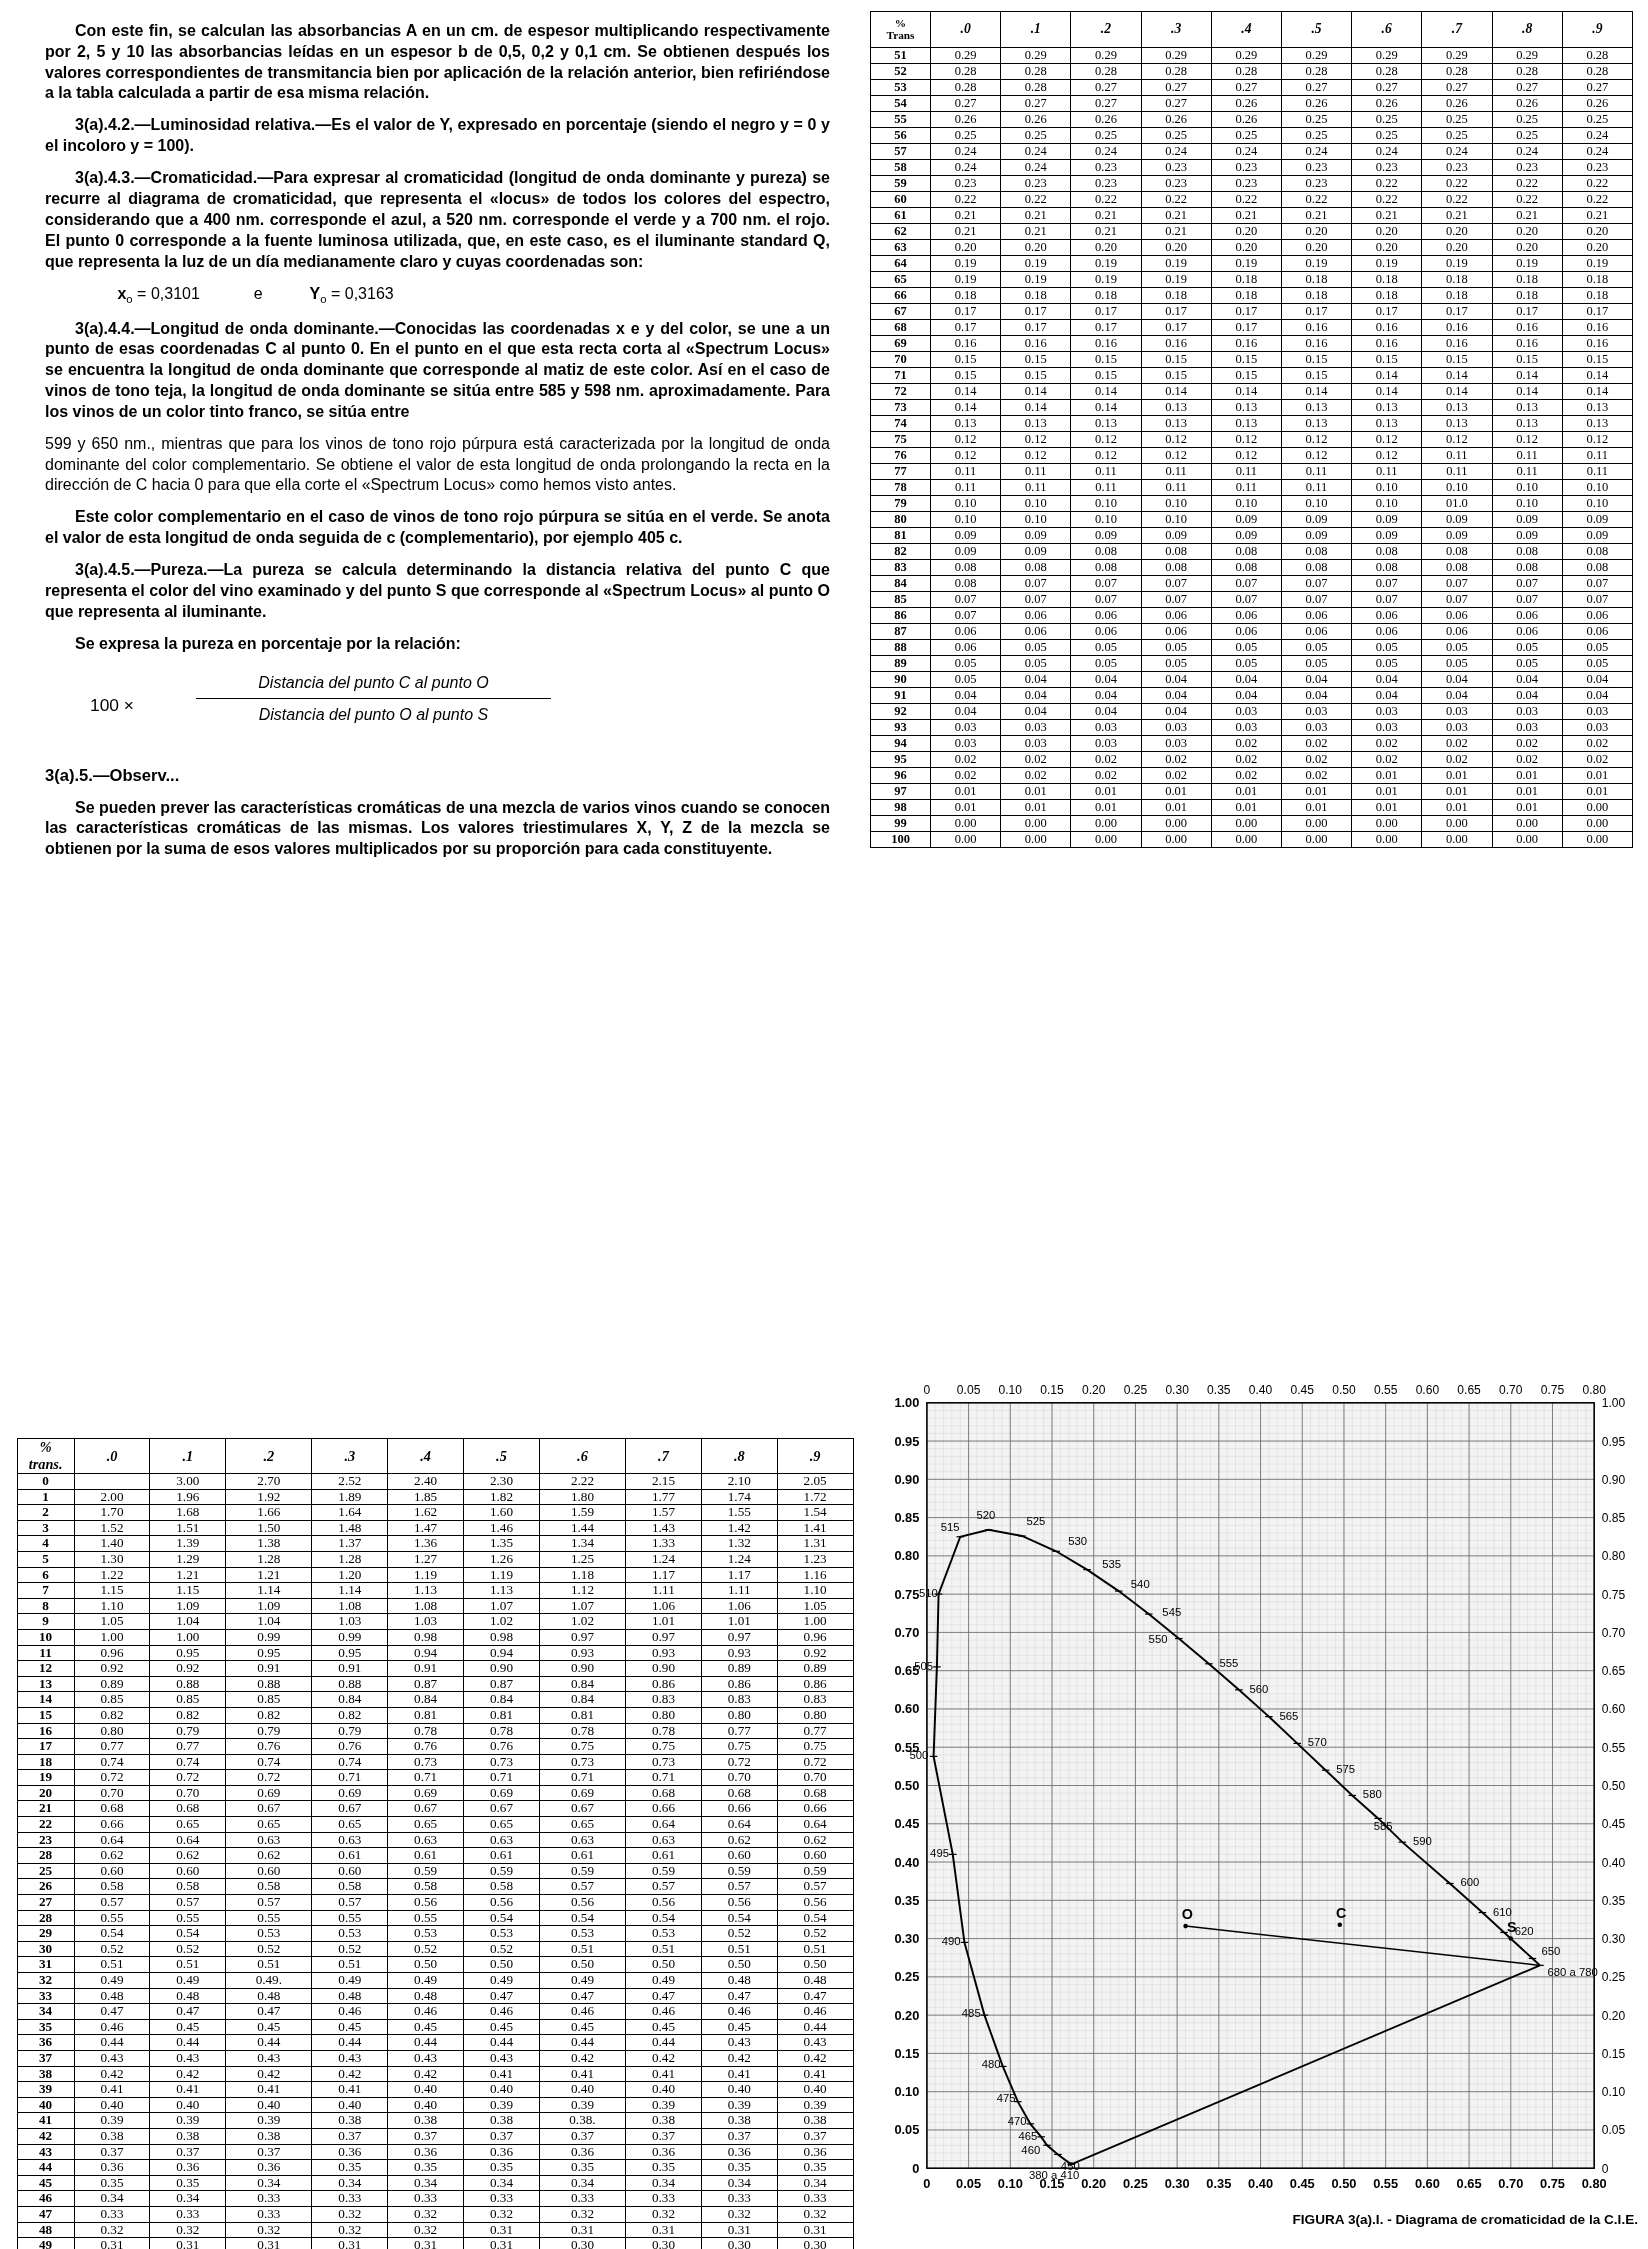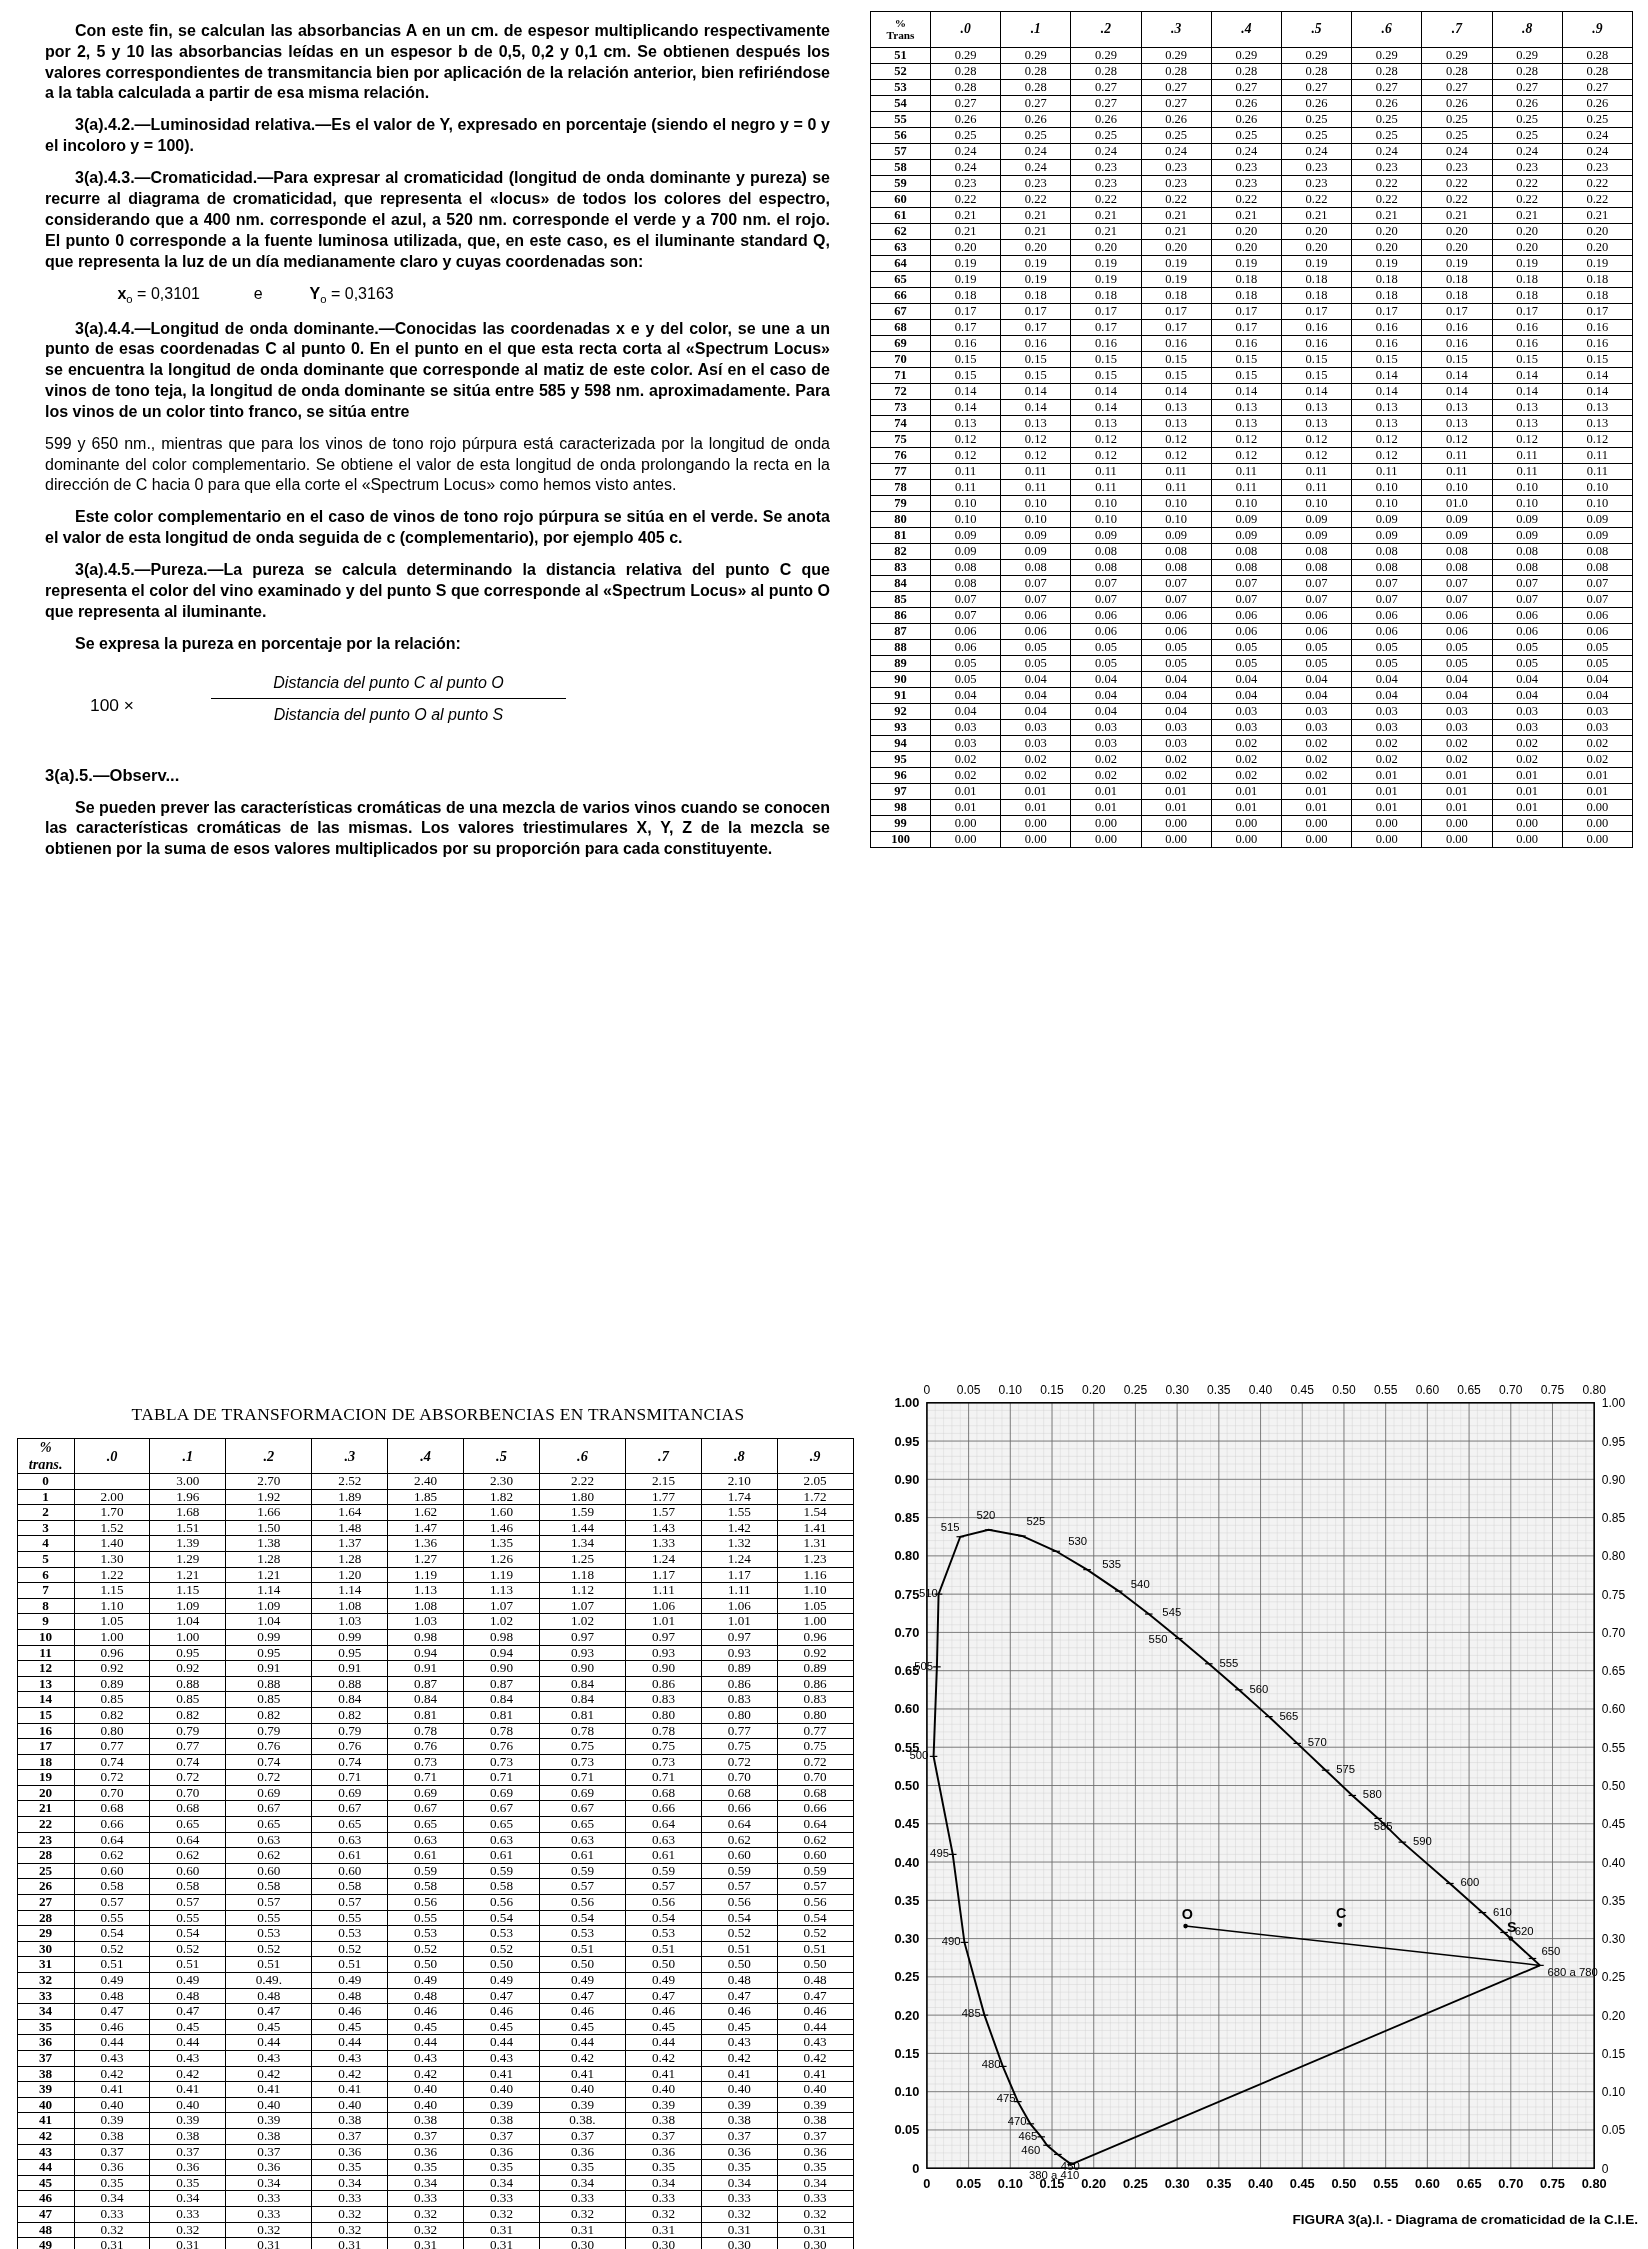--- a/index.html
+++ b/index.html
@@ -10,21 +10,21 @@
   .left-text{position:absolute;left:45px;top:21px;width:785px;font-size:16px;line-height:1.30;text-align:justify;}
   .left-text p{margin:0 0 11.3px 0;}
   .left-text p.ind{text-indent:30px;font-weight:bold;}
   .left-text b{font-weight:bold;}
   .coords{margin:3px 0 12px 0;font-size:16px;}
   .coords .sp{display:inline-block;width:68px;}
   .sub{font-size:11.3px;vertical-align:sub;}
 
   .formula{margin:13.6px 0 19.6px 0;position:relative;height:76px;}
   .formula .lhs{position:absolute;left:45px;top:26px;font-size:17.4px;}
-  .formula .frac{position:absolute;left:166px;top:4.5px;width:355px;text-align:center;font-size:16px;font-style:italic;}
+  .formula .frac{position:absolute;left:151px;top:4.5px;width:355px;text-align:center;font-size:16px;font-style:italic;}
   .formula .frac .num{padding-bottom:4.5px;}
   .formula .frac .bar{border-top:1.5px solid #000;margin:0 0 4.5px 0;}
   .formula .frac .den{padding-top:1.5px;}
 
   .sec-head{font-weight:bold;font-size:16.6px;margin:21px 0 10.6px 0;}
 
   
   .tbl-title{position:absolute;left:83px;top:1404px;width:710px;text-align:center;font-family:"Liberation Serif",serif;font-size:17.4px;letter-spacing:0.3px;}
   table.dt{border-collapse:collapse;font-family:"Liberation Serif",serif;}
   table.dt td,table.dt th{border:0.8px solid #000;text-align:center;padding:0;}
@@ -82,21 +82,20 @@
         <div class="bar"></div>
         <div class="den">Distancia del punto O al punto S</div>
       </div>
     </div>
 
     <div class="sec-head">3(a).5.—Observ...</div>
 
     <p class="ind">Se pueden prever las características cromáticas de una mezcla de varios vinos cuando se conocen las características cromáticas de las mismas. Los valores triestimulares X, Y, Z de la mezcla se obtienen por la suma de esos valores multiplicados por su proporción para cada constituyente.</p>
   </div>
 
-  <div class="tbl-title">TABLA DE TRANSFORMACION DE ABSORBENCIAS EN TRANSMITANCIAS</div>
   <div class="ltab">
     <table class="dt">
       <thead>
         <tr>
           <th class="c0">
             <div>%</div>
             <div>trans.</div>
           </th>
         <th>.0</th>
             <th>.1</th>

